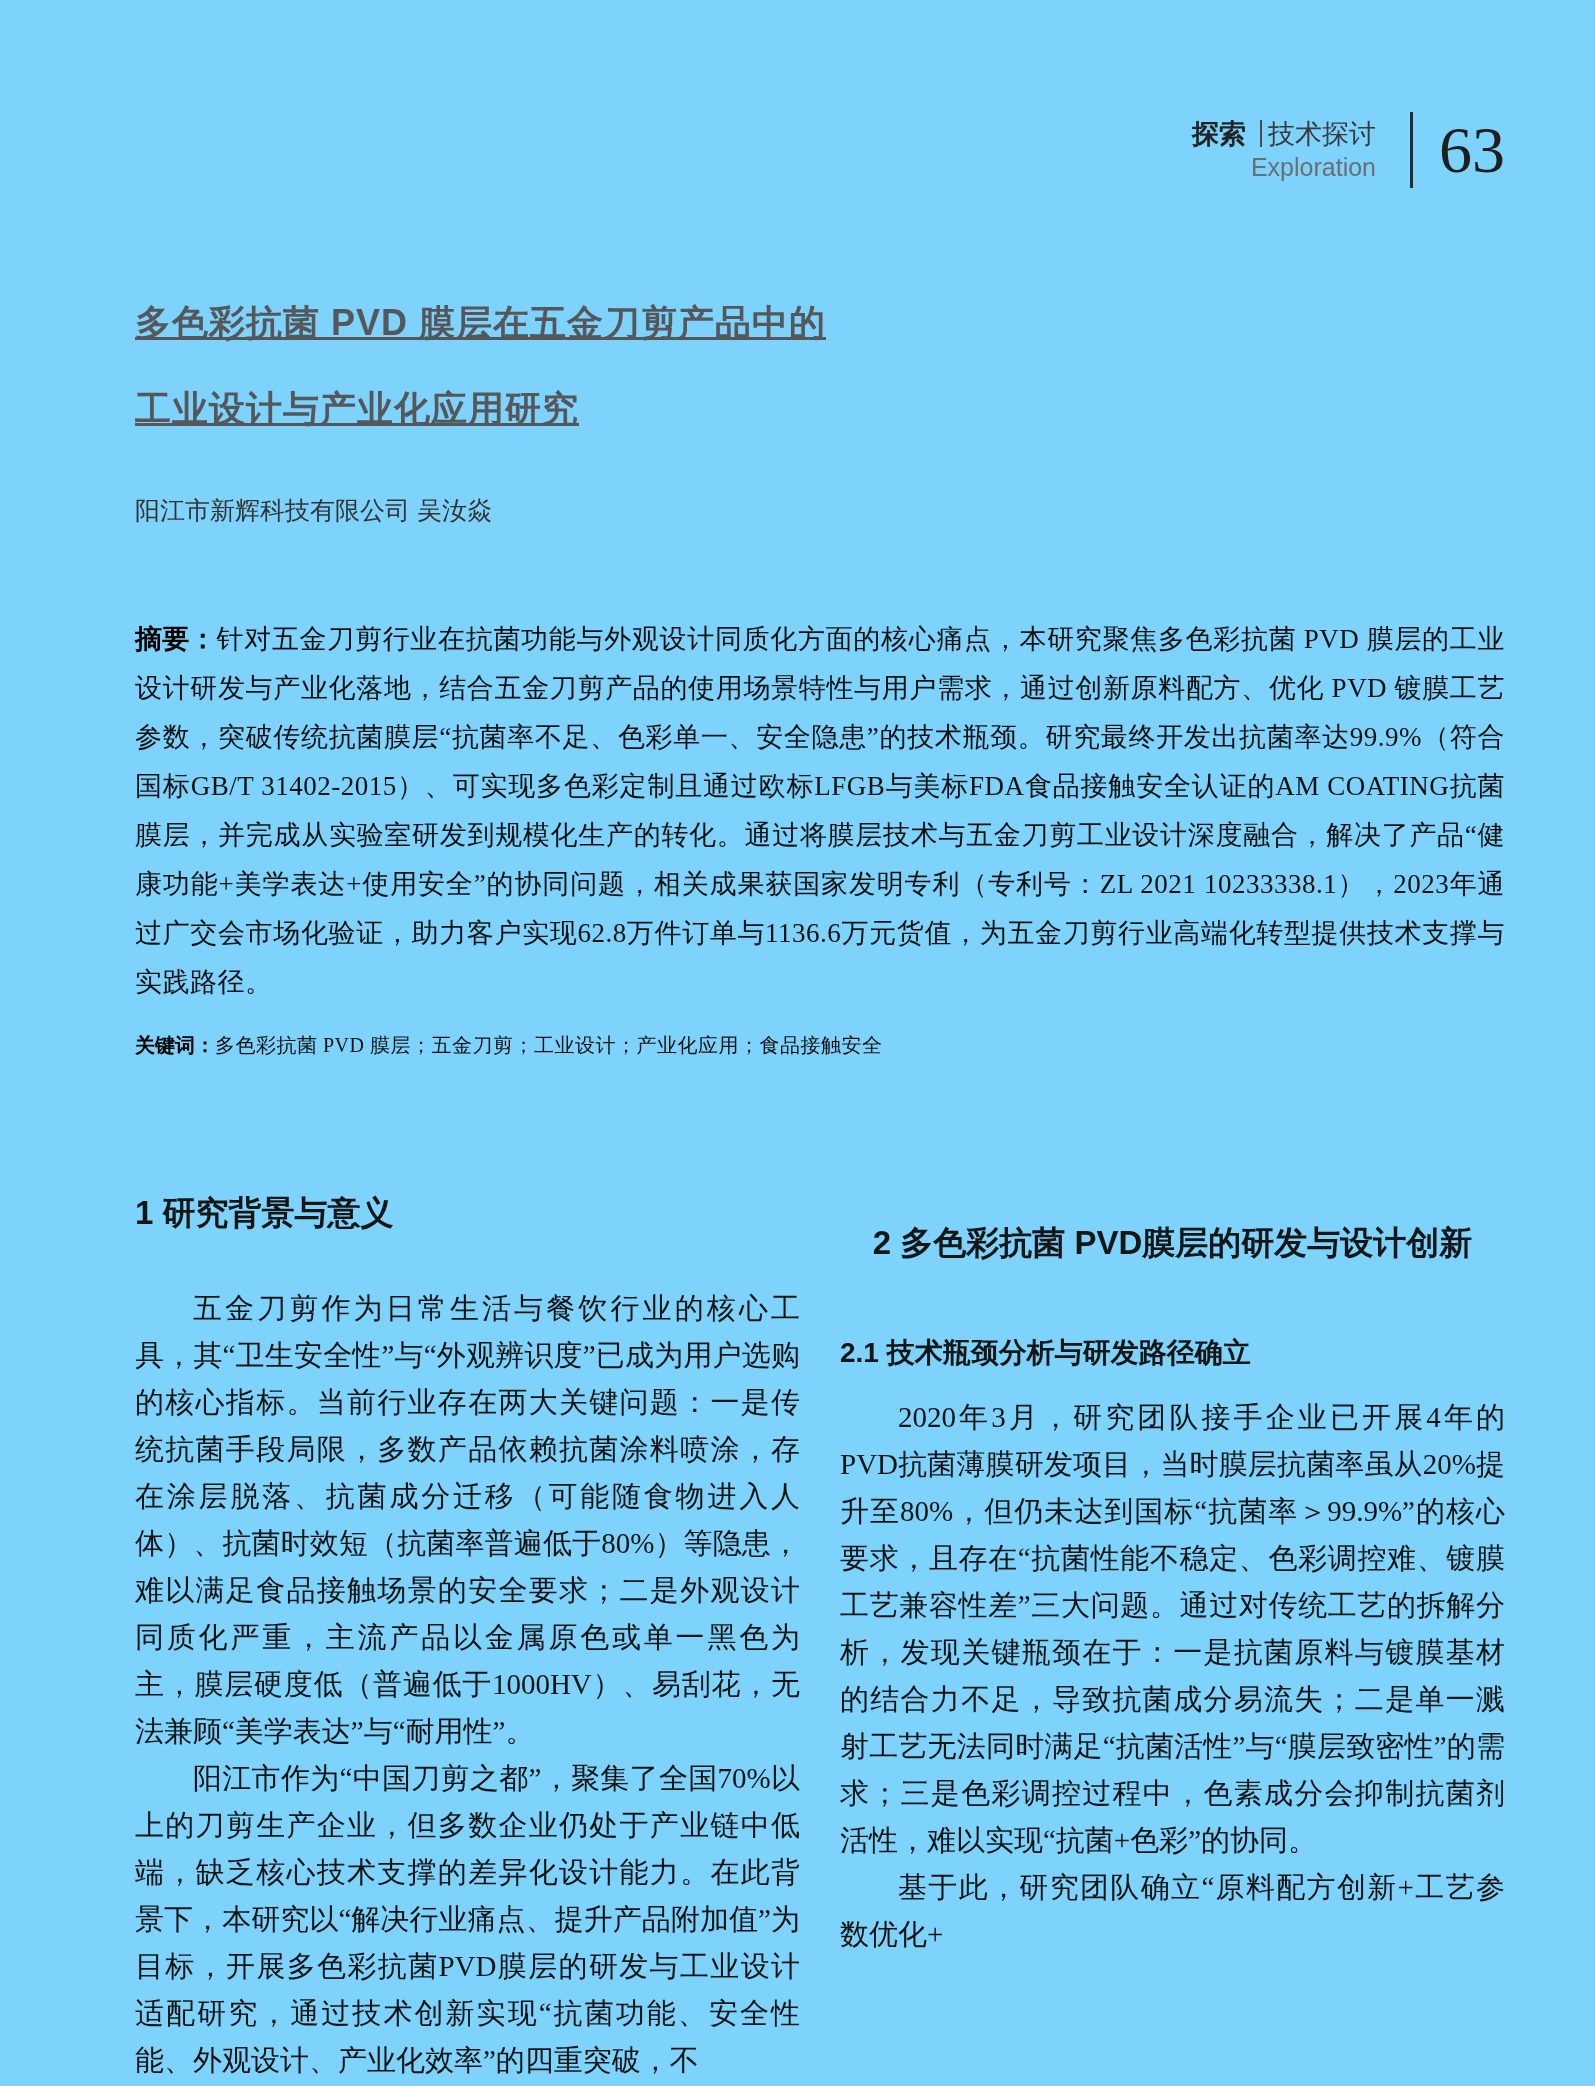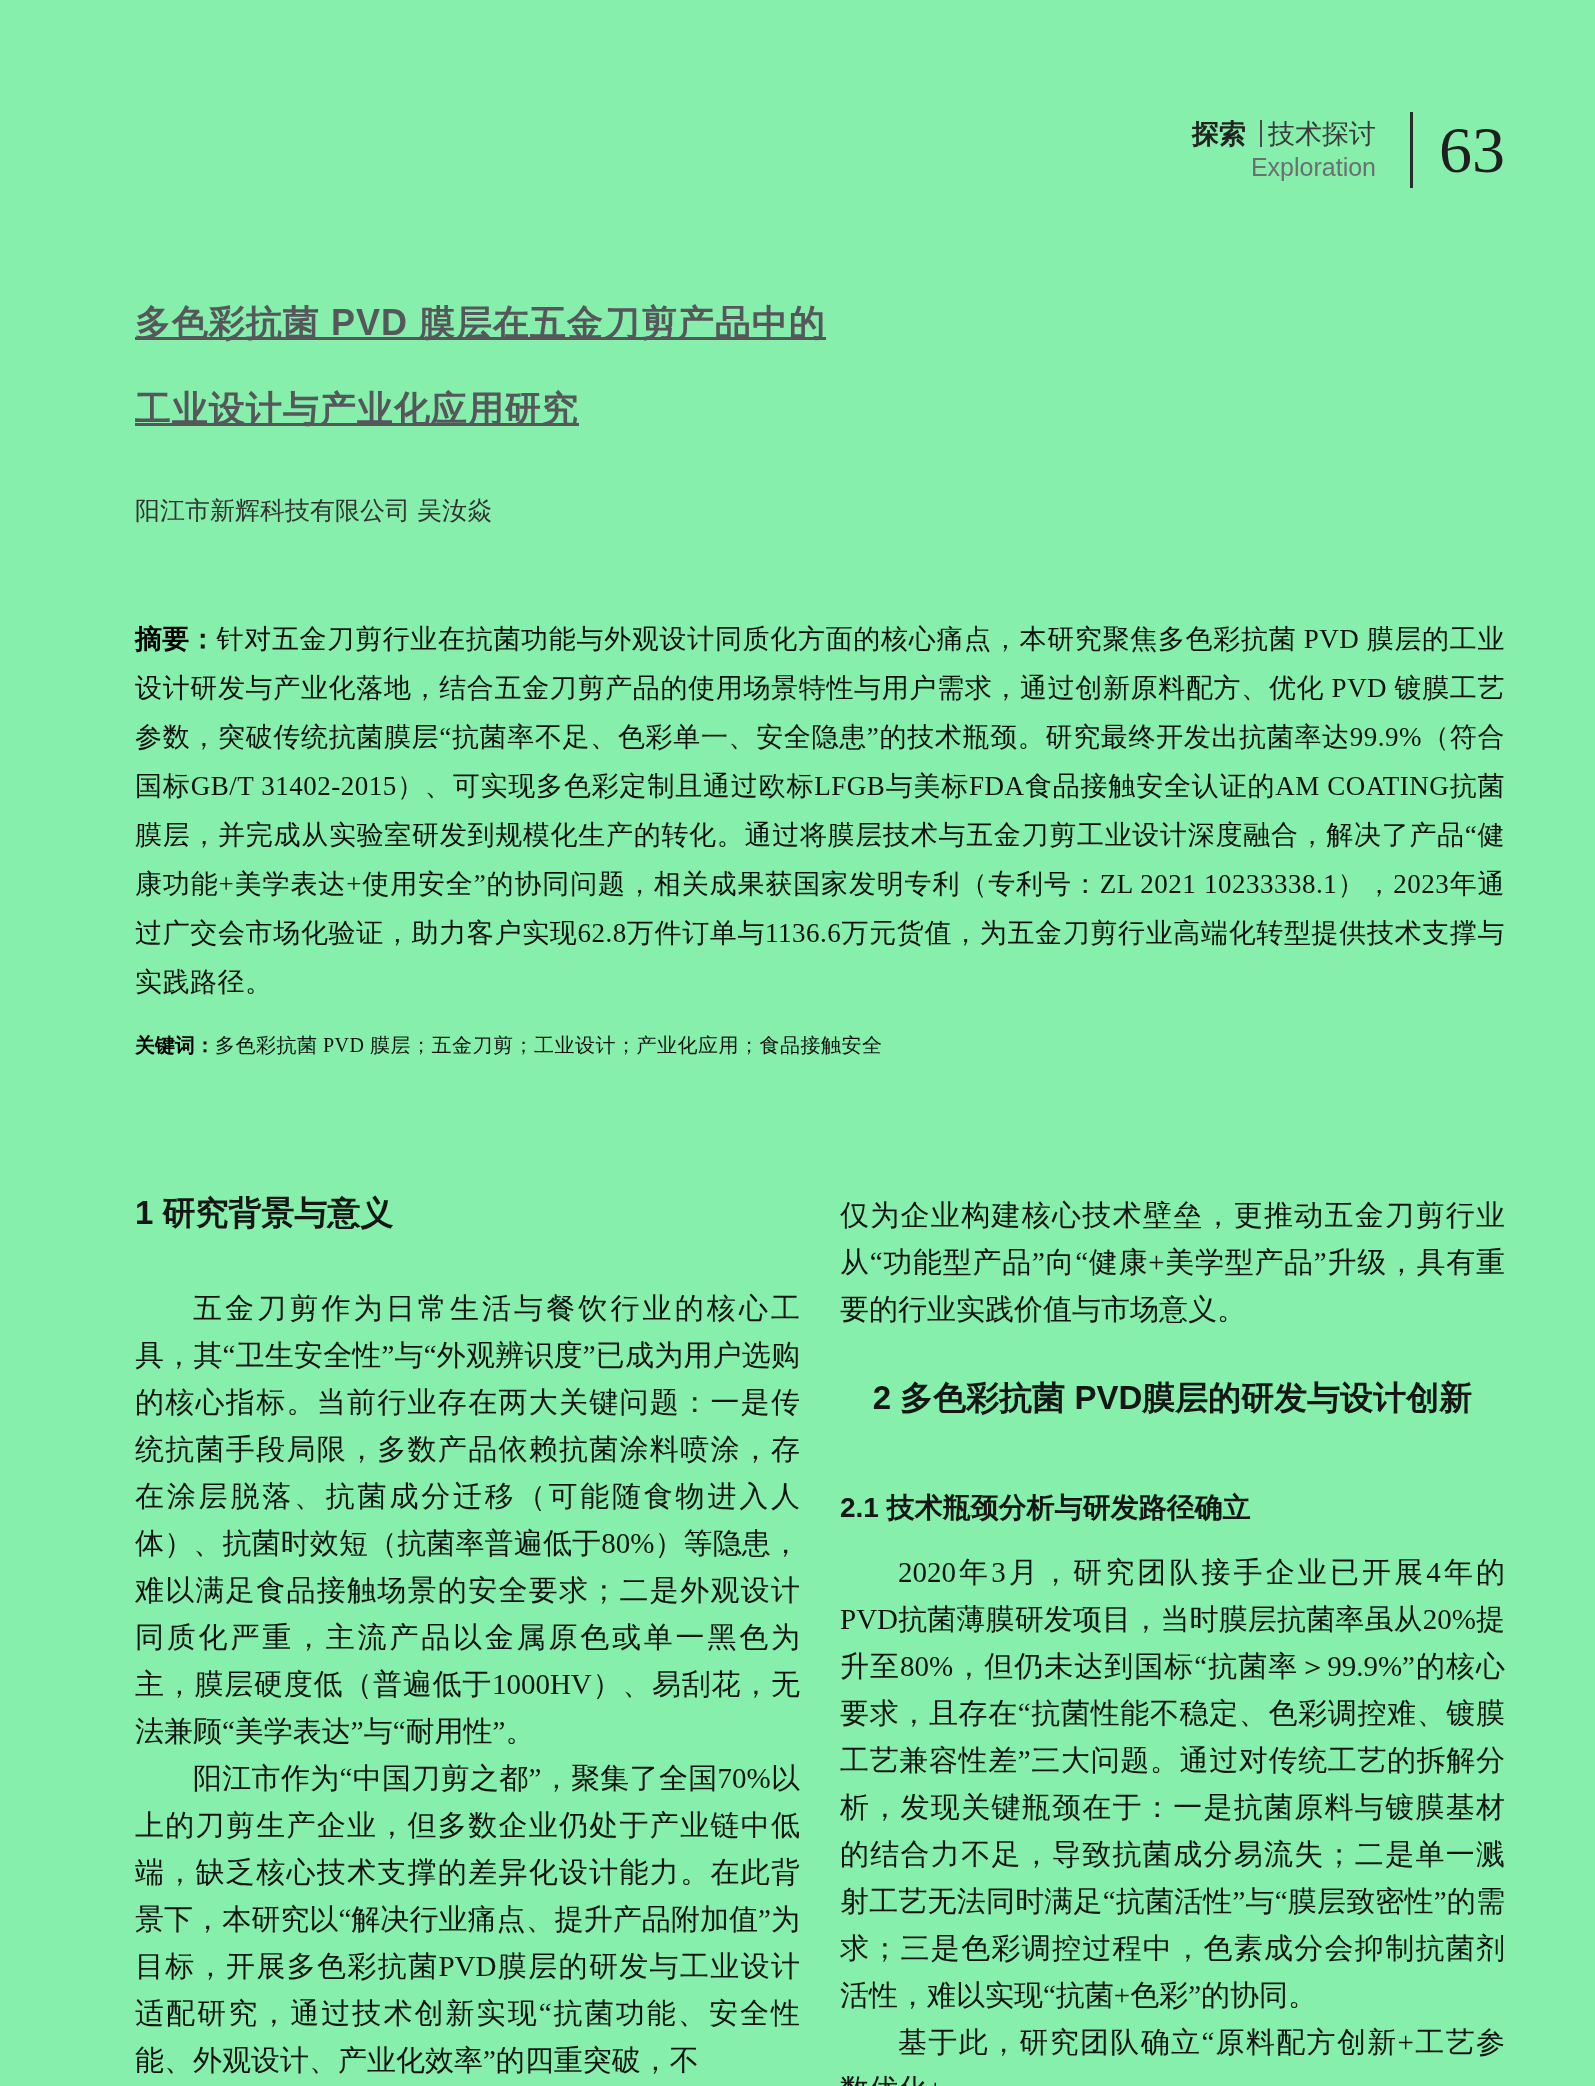--- a/index.html
+++ b/index.html
@@ -6,21 +6,21 @@
   html, body { background: #ffffff; }
   body {
     width: 1595px;
     font-family: "Liberation Serif", "DejaVu Serif", serif;
     color: #1c1c1c;
   }
   .page {
     position: relative;
     width: 1595px;
     height: 2086px;
-    background: #86efac;
+    background: #7dd3fc;
     padding: 0 90px 0 135px;
     overflow: hidden;
   }
 
   
   .page-header {
     display: flex;
     justify-content: flex-end;
     align-items: center;
     margin-top: 112px;
@@ -175,21 +175,20 @@
 
   <div class="columns">
 
     <div class="col col-left">
       <h2 class="sec-heading">1 研究背景与意义</h2>
       <p class="body-para indent">五金刀剪作为日常生活与餐饮行业的核心工具，其“卫生安全性”与“外观辨识度”已成为用户选购的核心指标。当前行业存在两大关键问题：一是传统抗菌手段局限，多数产品依赖抗菌涂料喷涂，存在涂层脱落、抗菌成分迁移（可能随食物进入人体）、抗菌时效短（抗菌率普遍低于80%）等隐患，难以满足食品接触场景的安全要求；二是外观设计同质化严重，主流产品以金属原色或单一黑色为主，膜层硬度低（普遍低于1000HV）、易刮花，无法兼顾“美学表达”与“耐用性”。</p>
       <p class="body-para indent">阳江市作为“中国刀剪之都”，聚集了全国70%以上的刀剪生产企业，但多数企业仍处于产业链中低端，缺乏核心技术支撑的差异化设计能力。在此背景下，本研究以“解决行业痛点、提升产品附加值”为目标，开展多色彩抗菌PVD膜层的研发与工业设计适配研究，通过技术创新实现“抗菌功能、安全性能、外观设计、产业化效率”的四重突破，不</p>
     </div>
 
     <div class="col col-right">
-      <p class="body-para first-para">仅为企业构建核心技术壁垒，更推动五金刀剪行业从“功能型产品”向“健康+美学型产品”升级，具有重要的行业实践价值与市场意义。</p>
       <h2 class="sec-heading">2 多色彩抗菌 PVD膜层的研发与设计创新</h2>
       <h3 class="sub-heading">2.1 技术瓶颈分析与研发路径确立</h3>
       <p class="body-para indent">2020年3月，研究团队接手企业已开展4年的PVD抗菌薄膜研发项目，当时膜层抗菌率虽从20%提升至80%，但仍未达到国标“抗菌率＞99.9%”的核心要求，且存在“抗菌性能不稳定、色彩调控难、镀膜工艺兼容性差”三大问题。通过对传统工艺的拆解分析，发现关键瓶颈在于：一是抗菌原料与镀膜基材的结合力不足，导致抗菌成分易流失；二是单一溅射工艺无法同时满足“抗菌活性”与“膜层致密性”的需求；三是色彩调控过程中，色素成分会抑制抗菌剂活性，难以实现“抗菌+色彩”的协同。</p>
       <p class="body-para indent">基于此，研究团队确立“原料配方创新+工艺参数优化+</p>
     </div>
 
   </div>
 
 </div>
 

